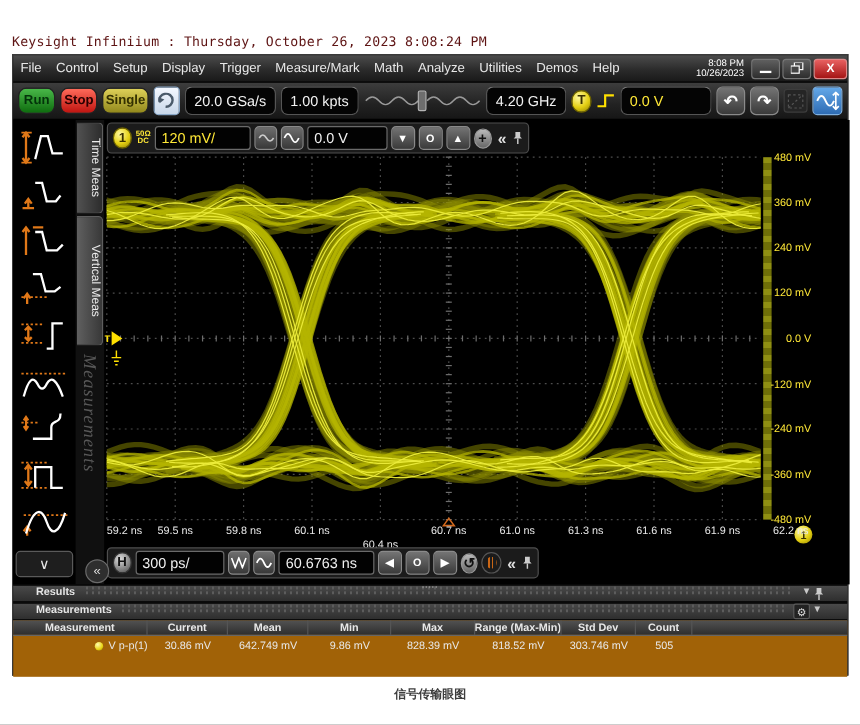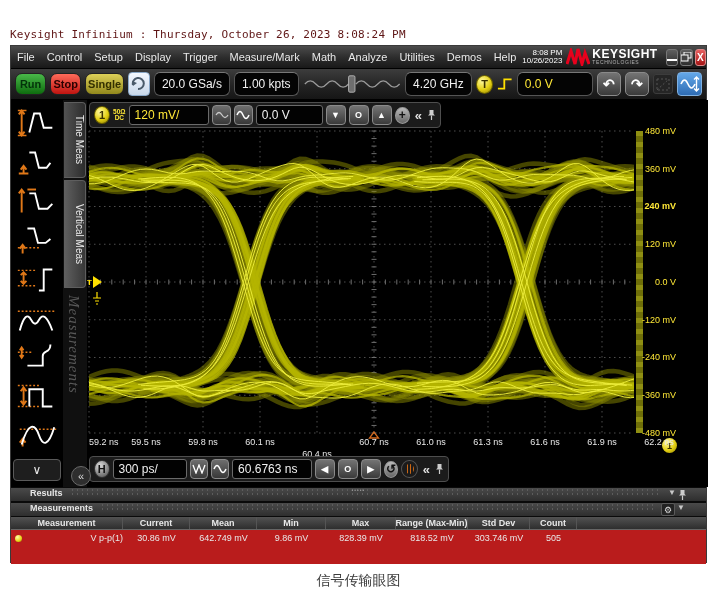--- a/index.html
+++ b/index.html
@@ -115,37 +115,37 @@
   .hbar-title { color:#e6e6e6; font-size:9px; font-weight:bold; white-space:nowrap; }
   .dotfill { flex:1; height:8px; margin:0 7px;
              background-image:radial-gradient(circle, #5d5d5d 28%, transparent 32%);
              background-size:5px 4px; }
   .mini { color:#c8c8c8; font-size:8px; padding:0 2px; }
   .gearbtn { width:14px; height:13px; background:#222; border:1px solid #5a5a5a; border-radius:2px;
              display:flex; align-items:center; justify-content:center; color:#ddd; font-size:9px; }
   .splitdots { position:absolute; left:50%; top:-1px; transform:translateX(-50%); color:#999;
                font-size:5px; letter-spacing:1px; }
 
-  .mtable { position:absolute; left:0; top:471px; width:100%; height:47px; background:#b91c1c;
+  .mtable { position:absolute; left:0; top:471px; width:100%; height:47px; background:#a16207;
             font-size:9px; color:#e8e8e8; }
   .trow { display:flex; height:13px; align-items:stretch; }
   .thead { background:linear-gradient(#525252,#2e2e2e); border-bottom:1px solid #666; }
   .tcell { display:flex; align-items:center; justify-content:center; border-right:1px solid #555;
            overflow:hidden; white-space:nowrap; }
   .thead .tcell { font-weight:bold; }
   .tdata { height:14px; margin-top:1px; }
   .tdata .tcell { border-right:none; }
-  .tcell.name { justify-content:space-between; padding-left:4px; gap:4px; }
+  .tcell.name { justify-content:flex-end; padding-left:4px; gap:4px; }
   .ydot { width:7px; height:7px; border-radius:50%;
           background:radial-gradient(circle at 35% 30%, #fffbb0, #e8d414 60%, #8d7d00); }
   .c0{width:112px;} .c1{width:67px;} .c2{width:67px;} .c3{width:69px;} .c4{width:70px;}
   .c5{width:72px;} .c6{width:62px;} .c7{width:47px;} .cfill{flex:1;}
 
   #caption { position:absolute; left:0; top:572px; width:100%; text-align:center;
-             font-size:14px; color:#3c3c3c; }
+             font-size:10px; color:#3c3c3c;font-weight:bold; }
 </style>
 </head>
 <body>
 
 <div id="title-line">Keysight Infiniium : Thursday, October 26, 2023 8:08:24 PM</div>
 
 <div id="app">
 
   <div class="menubar">
     <span class="menu-item">File</span>
@@ -155,29 +155,20 @@
     <span class="menu-item">Trigger</span>
     <span class="menu-item">Measure/Mark</span>
     <span class="menu-item">Math</span>
     <span class="menu-item">Analyze</span>
     <span class="menu-item">Utilities</span>
     <span class="menu-item">Demos</span>
     <span class="menu-item">Help</span>
     <div class="clockblock">
       <div>8:08 PM</div>
       <div>10/26/2023</div>
-    </div>
-    <div class="brand">
-      <svg width="24" height="18" viewBox="0 0 24 18">
-        <path d="M1 16 L5 3 L9 16 L12 1 L16 16 L19 5 L23 16" fill="none" stroke="#e8001c" stroke-width="3"></path>
-      </svg>
-      <div>
-        <div class="brand-text">KEYSIGHT</div>
-        <div class="brand-sub">TECHNOLOGIES</div>
-      </div>
     </div>
     <div class="winbtn">
       <svg width="10" height="8">
           <rect x="0" y="6" width="10" height="2" fill="#fff"></rect>
         </svg>
     </div>
     <div class="winbtn">
       <svg width="11" height="10">
         <rect x="3" y="0" width="7" height="6" fill="none" stroke="#fff"></rect>
         <rect x="0" y="3" width="7" height="6" fill="#444" stroke="#fff"></rect>
@@ -743,21 +734,21 @@
     <span class="time-label" style="left:420px;">61.0 ns</span>
     <span class="time-label" style="left:477px;">61.3 ns</span>
     <span class="time-label" style="left:534px;">61.6 ns</span>
     <span class="time-label" style="left:591px;">61.9 ns</span>
     <span class="time-label" style="left:648px;">62.2 ns</span>
 
     <div class="right-col">
       <div class="vstrip"></div>
       <span class="vlabel" style="top:26px;">480 mV</span>
       <span class="vlabel" style="top:64px;">360 mV</span>
-      <span class="vlabel" style="top:101px;font-weight:bold;">240 mV</span>
+      <span class="vlabel" style="top:101px;">240 mV</span>
       <span class="vlabel" style="top:139px;">120 mV</span>
       <span class="vlabel" style="top:177px;">0.0 V</span>
       <span class="vlabel" style="top:215px;">-120 mV</span>
       <span class="vlabel" style="top:252px;">-240 mV</span>
       <span class="vlabel" style="top:290px;">-360 mV</span>
       <span class="vlabel" style="top:328px;">-480 mV</span>
       <div class="ch-badge-right">1</div>
     </div>
   </div>
 

